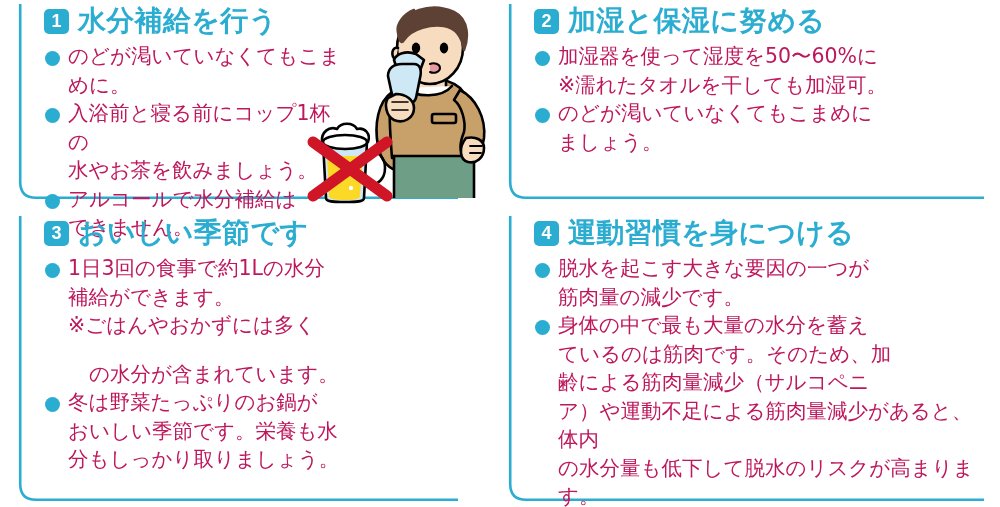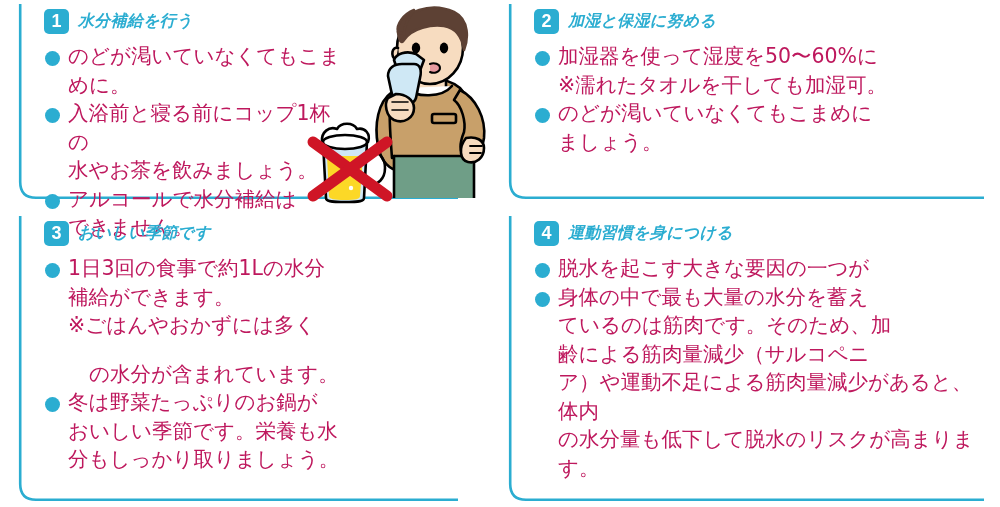--- a/index.html
+++ b/index.html
@@ -60,26 +60,25 @@
     background: #2badd1;
     color: #ffffff;
     font-size: 18px;
     font-weight: bold;
     line-height: 25px;
     text-align: center;
     font-family: "Liberation Sans", sans-serif;
   }
   .heading-text {
     color: #2badd1;
-    font-size: 16px;
+    font-size: 28px;
     font-weight: bold;
     letter-spacing: 0.3px;
     white-space: nowrap;
     font-family: "DejaVu Sans", "Liberation Sans", sans-serif;
-    font-style: italic;
   }
 
   
   .bullets {
     margin: 4px 0 0 0;
     padding: 0;
     list-style: none;
   }
   .bullet-item {
     position: relative;
@@ -292,20 +291,21 @@
       </svg>
     </div>
     <div class="panel-body">
       <div class="heading">
         <div class="num-badge">4</div>
         <div class="heading-text">運動習慣を身につける</div>
       </div>
       <div class="bullets">
         <div class="bullet-item">
           <span class="line ind1">脱水を起こす大きな要因の一つが</span>
+          <span class="line ind1">筋肉量の減少です。</span>
         </div>
         <div class="bullet-item">
           <span class="line ind1">身体の中で最も大量の水分を蓄え</span>
           <span class="line ind1">ているのは筋肉です。そのため、加</span>
           <span class="line ind1">齢による筋肉量減少（サルコペニ</span>
           <span class="line ind1">ア）や運動不足による筋肉量減少があると、体内</span>
           <span class="line ind1">の水分量も低下して脱水のリスクが高まります。</span>
         </div>
 
       </div>

